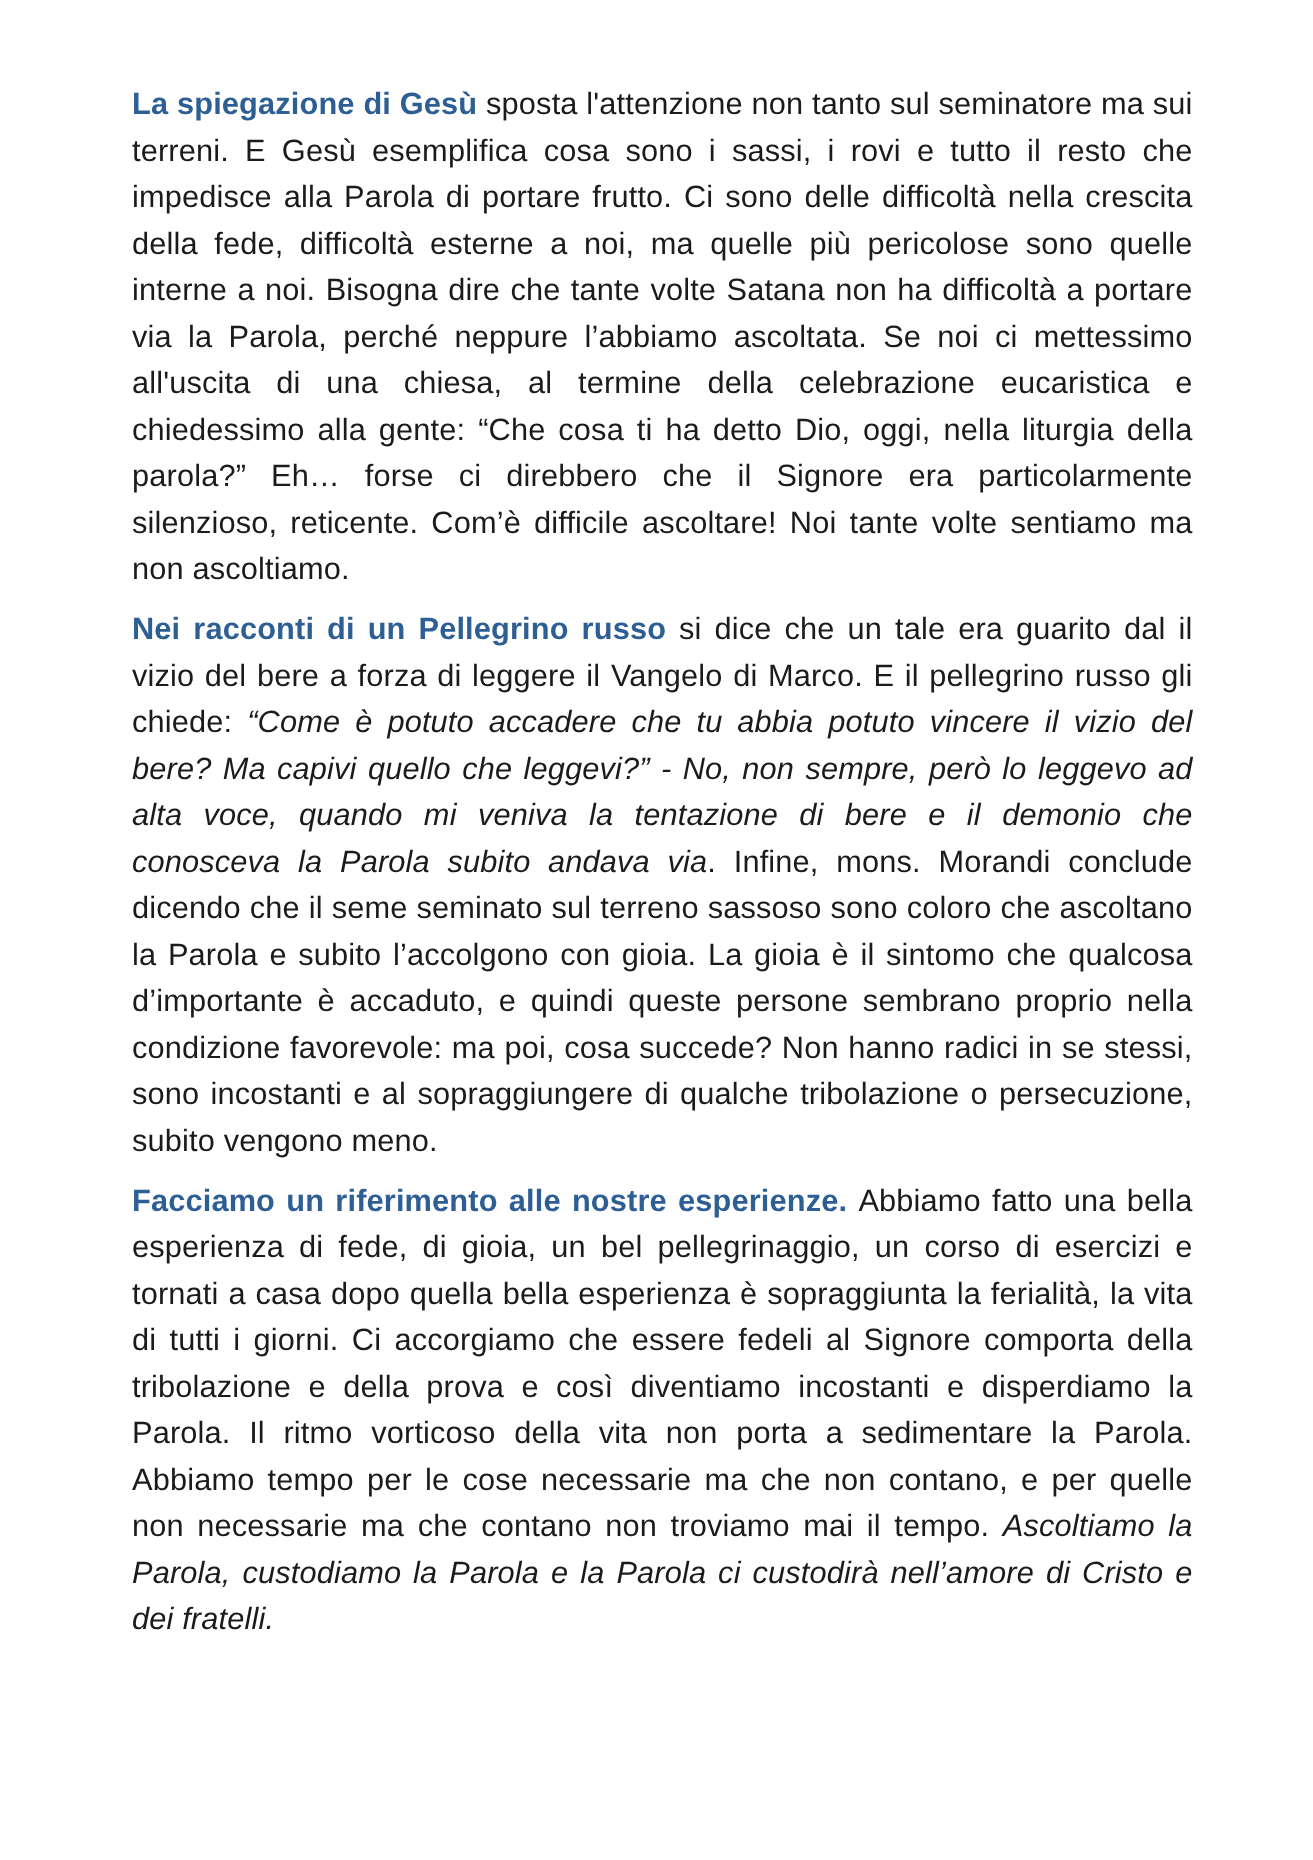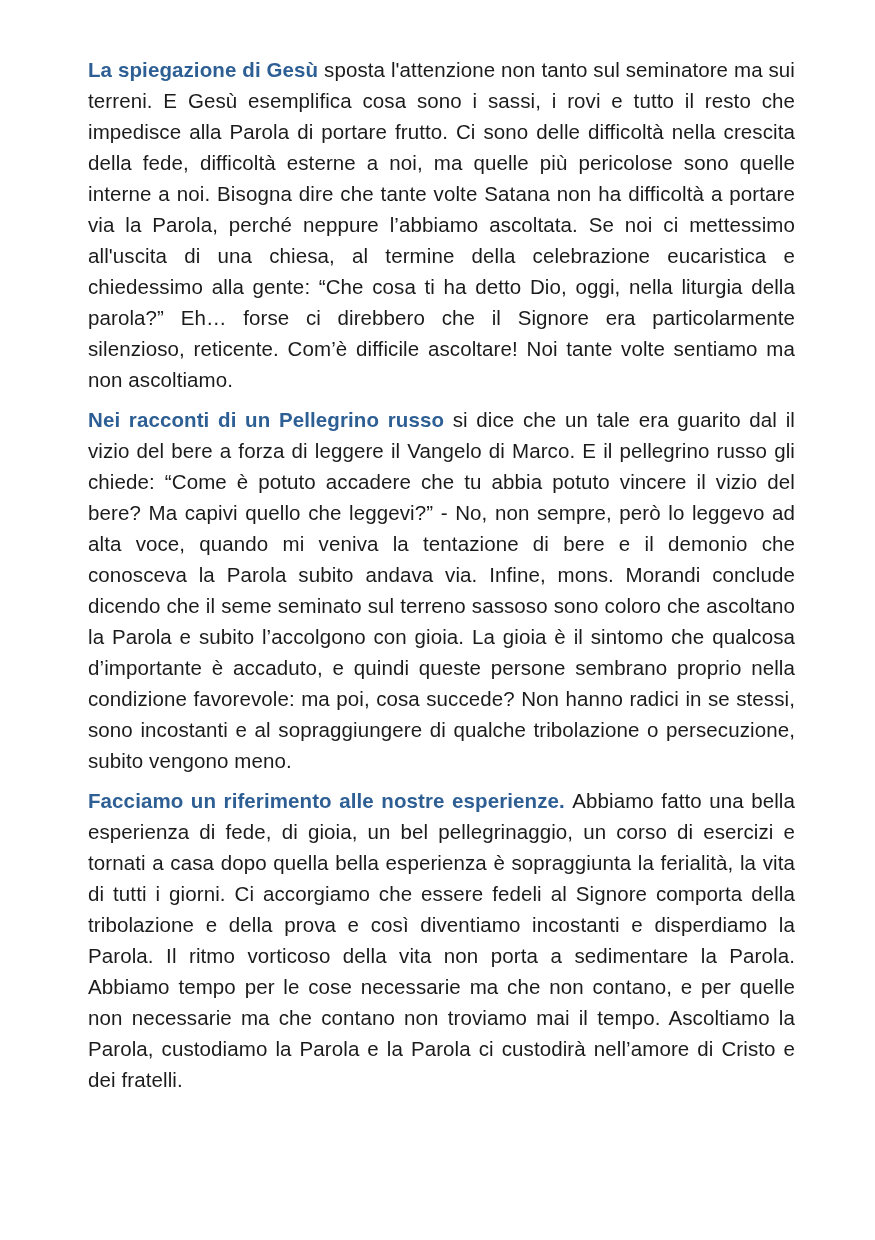--- a/index.html
+++ b/index.html
@@ -26,20 +26,21 @@
     line-height: 31px;
     text-align: justify;
     color: #1b1b1b;
     letter-spacing: 0.1px;
   }
   .run-lead {
     font-weight: bold;
     color: #2e5f94;
   }
   .run-italic {
+    font-style: italic;
   }
   .run-normal {
     font-style: normal;
   }
 </style>
 </head>
 <body>
 
 <div class="page">
   <div class="doc-text">

